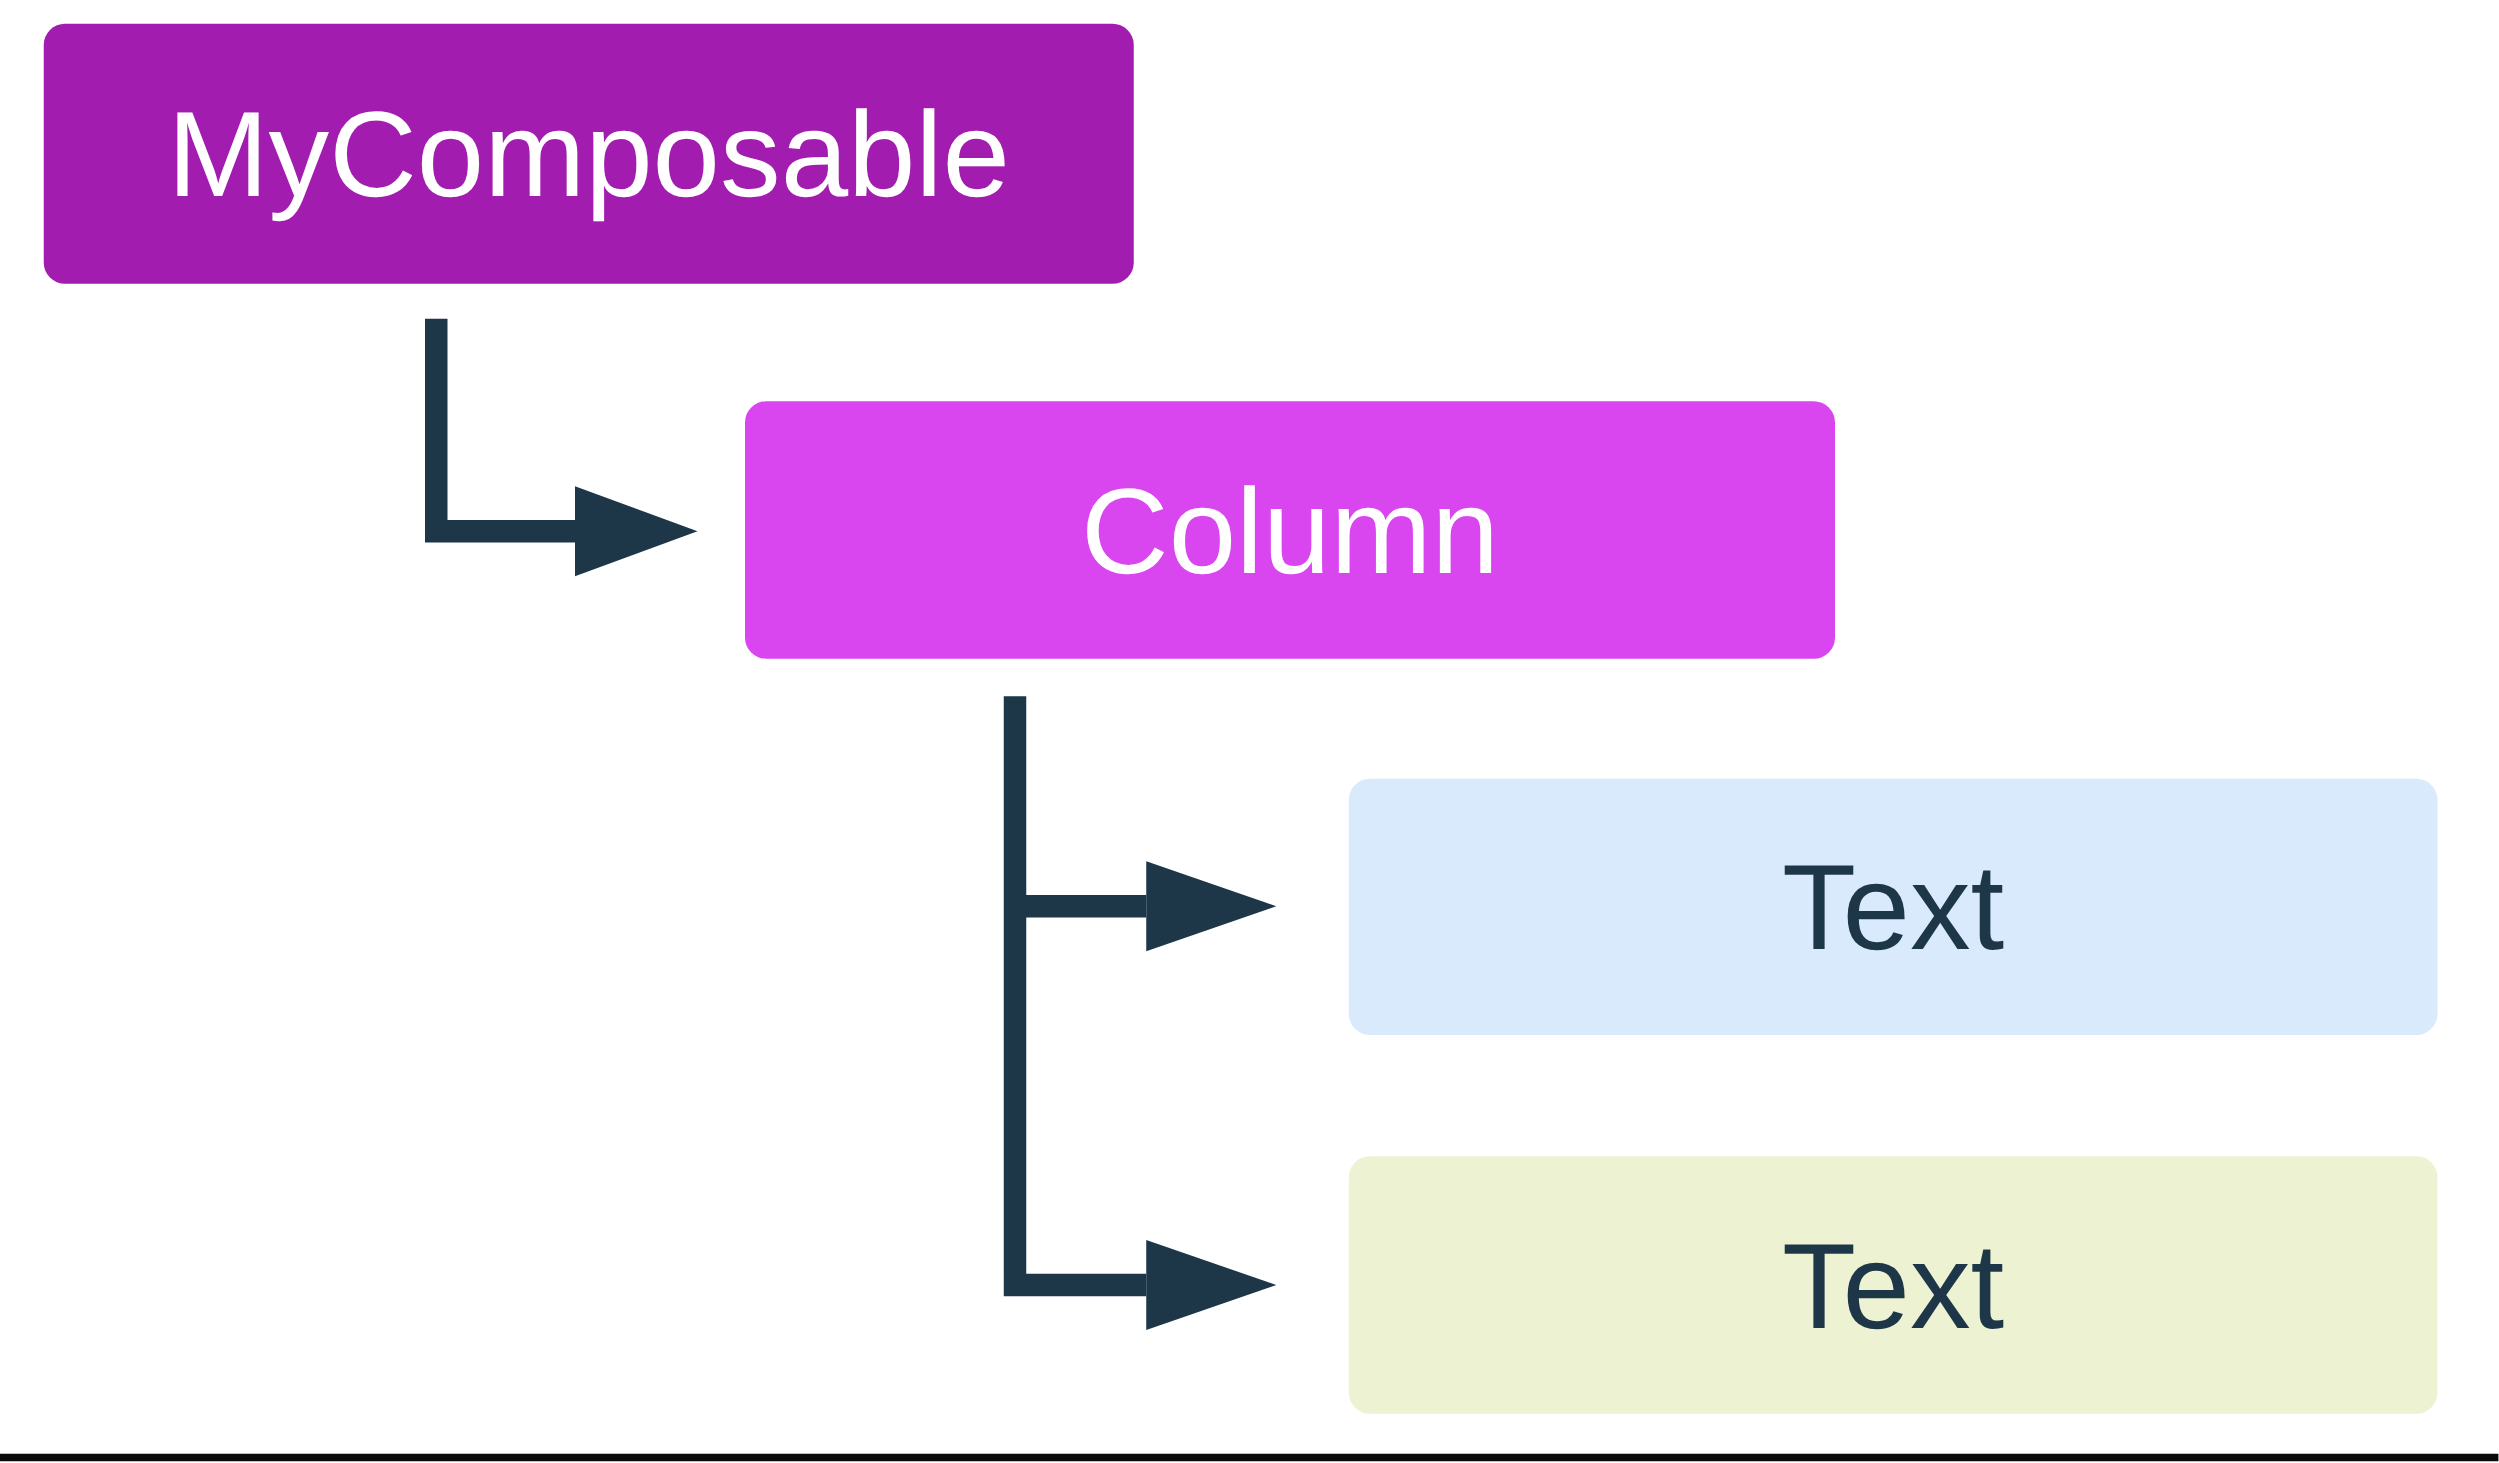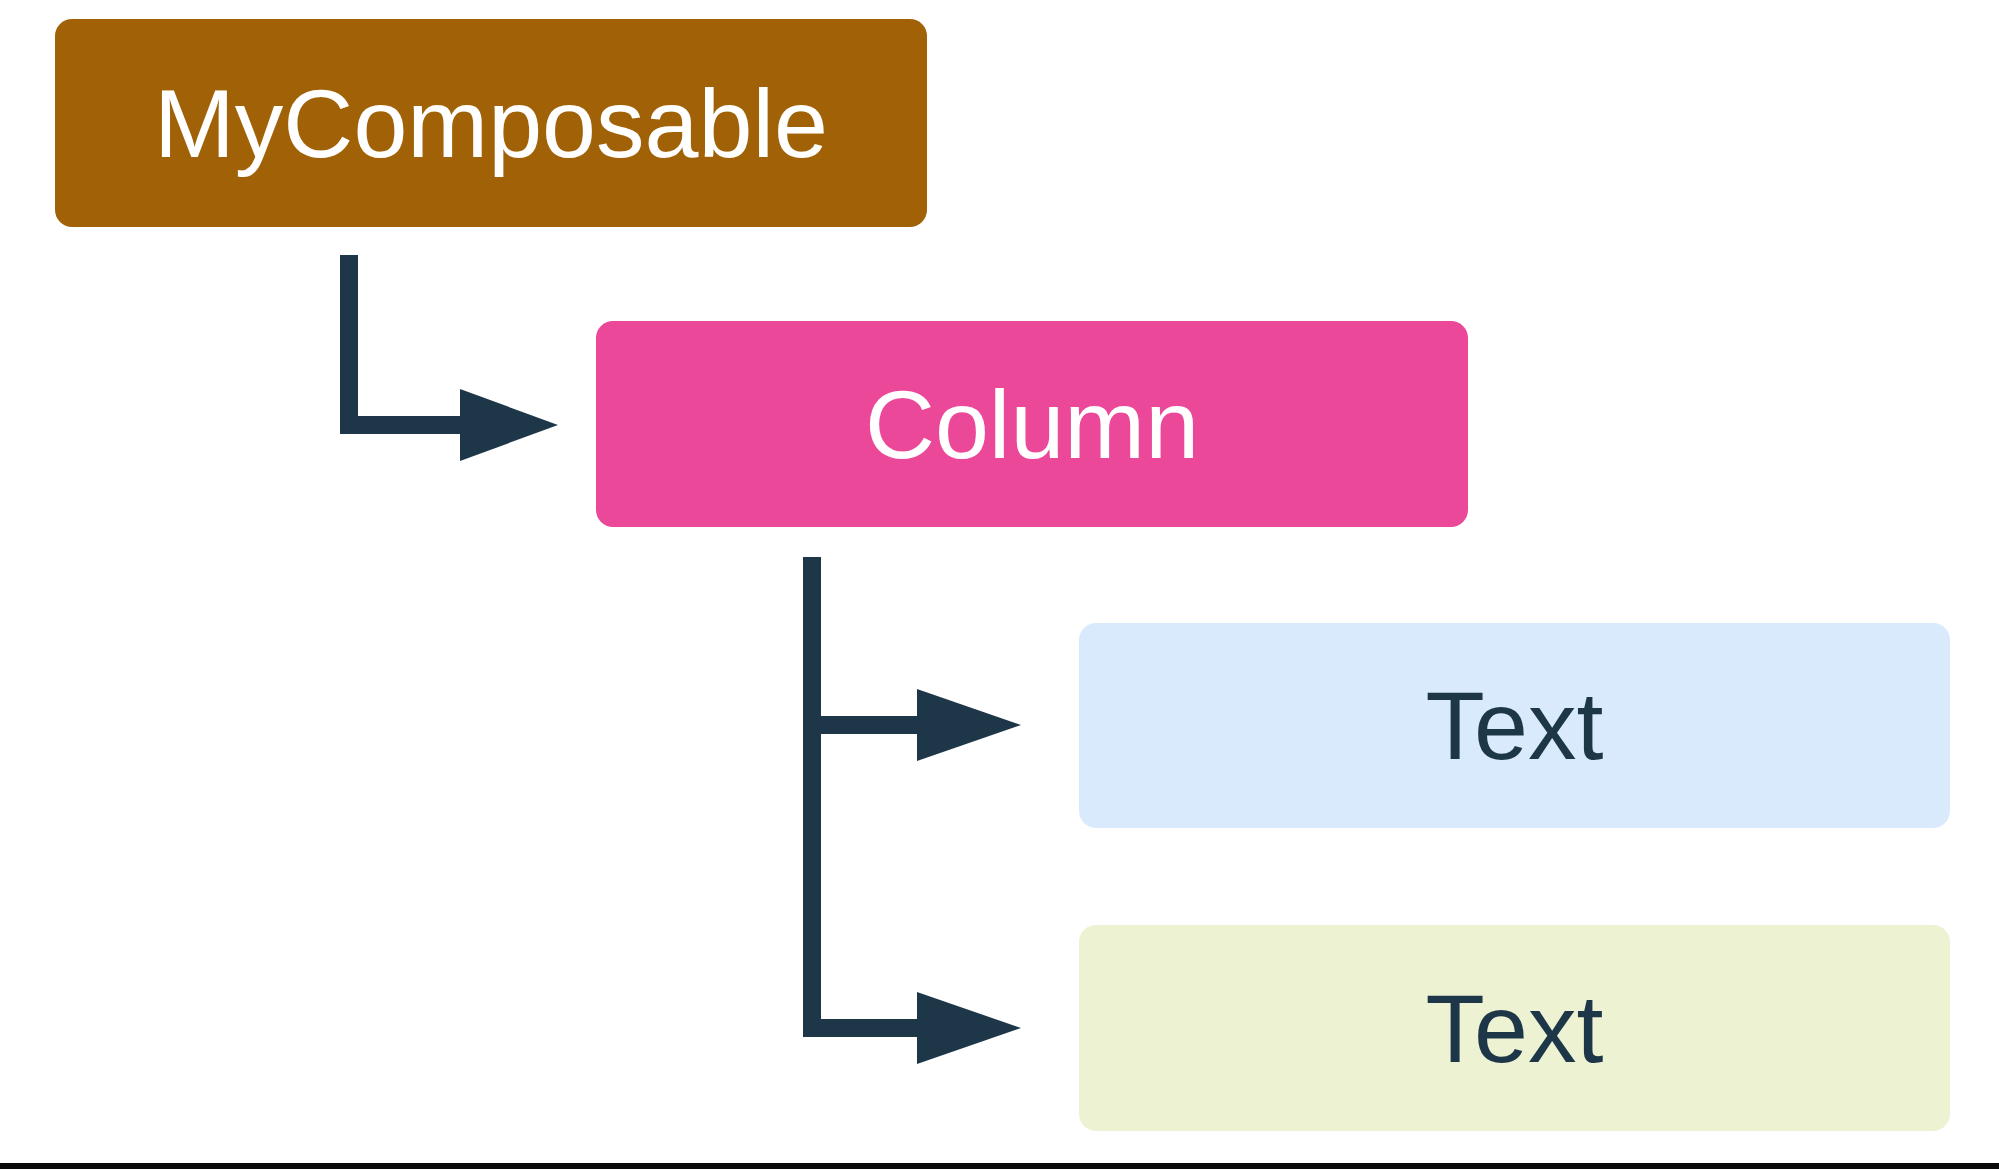--- a/index.html
+++ b/index.html
@@ -46,25 +46,25 @@
 
     <path class="edge" d="M349 255 L349 425 L460 425" style="stroke: rgb(29, 54, 72);"></path>
     <polygon points="460,389 460,461 558,425" style="fill: rgb(29, 54, 72);"></polygon>
 
     <path class="edge" d="M812 557 L812 1028 L917 1028" style="stroke: rgb(29, 54, 72);"></path>
     <path class="edge" d="M812 725 L917 725" style="stroke: rgb(29, 54, 72);"></path>
     <polygon points="917,689 917,761 1021,725" style="fill: rgb(29, 54, 72);"></polygon>
     <polygon points="917,992 917,1064 1021,1028" style="fill: rgb(29, 54, 72);"></polygon>
   </svg>
 
-  <div class="node" id="node-mycomposable" style="background-color: #a16207; color: rgb(255, 255, 255); margin-left: 20px;">
+  <div class="node" id="node-mycomposable" style="background-color: #a21caf; color: rgb(255, 255, 255);">
     <span>MyComposable</span>
   </div>
 
-  <div class="node" id="node-column" style="background-color: #ec4899; color: rgb(255, 255, 255);">
+  <div class="node" id="node-column" style="background-color: #d946ef; color: rgb(255, 255, 255);">
     <span>Column</span>
   </div>
 
   <div class="node" id="node-text1" style="background-color: rgb(217, 234, 253); color: rgb(29, 54, 72);">
     <span>Text</span>
   </div>
 
   <div class="node" id="node-text2" style="background-color: rgb(237, 242, 210); color: rgb(29, 54, 72);">
     <span>Text</span>
   </div>

